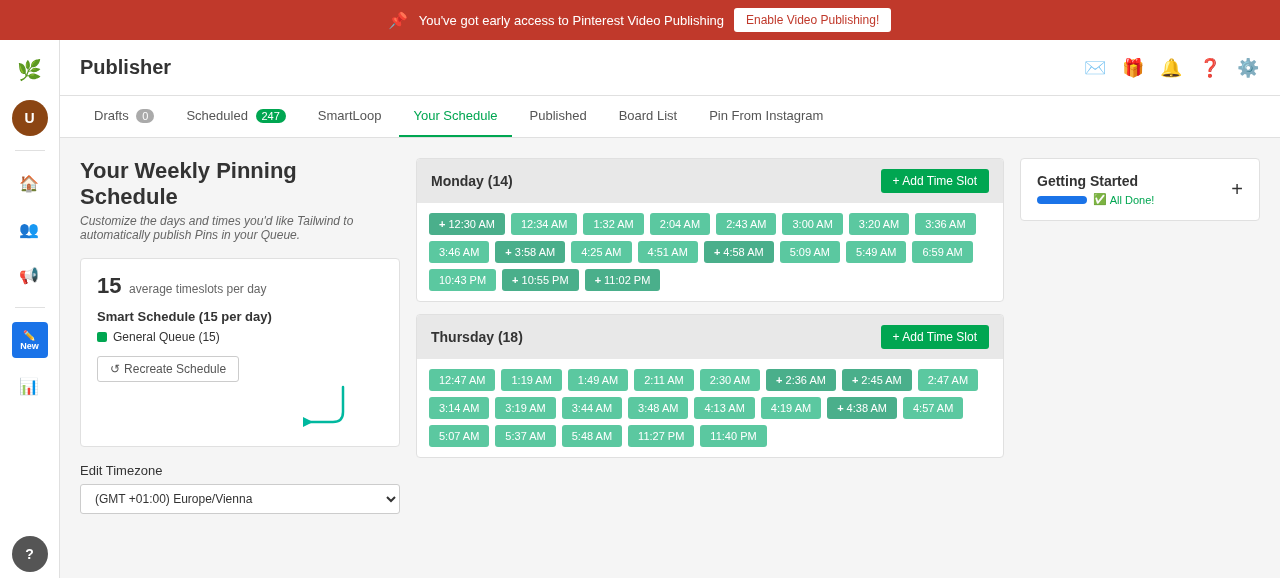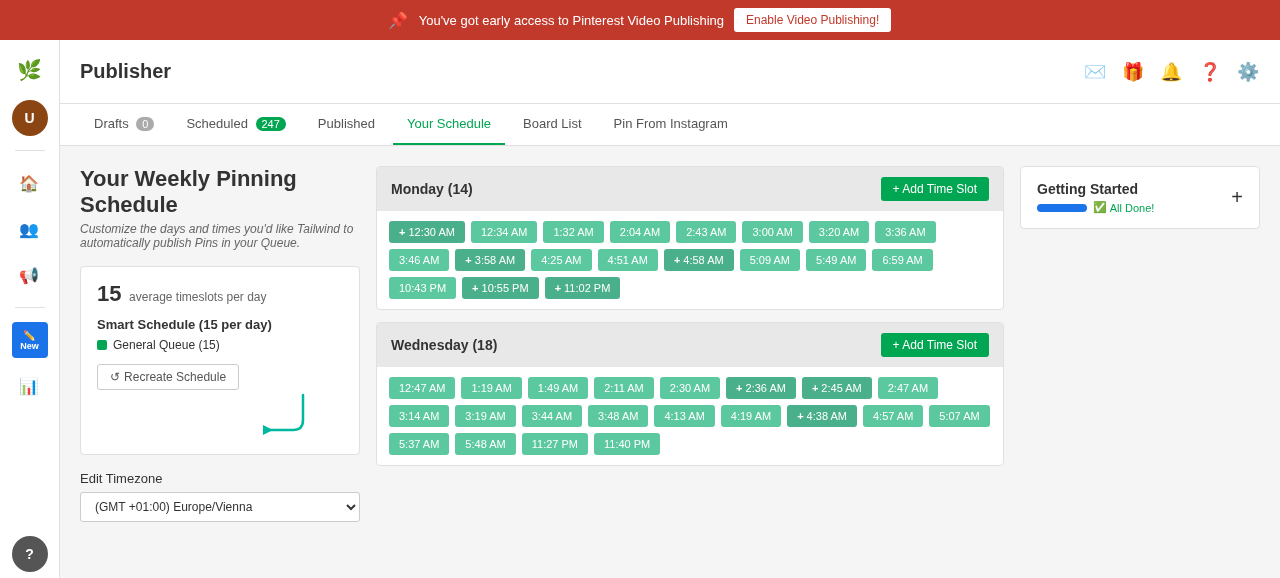--- a/index.html
+++ b/index.html
@@ -83,21 +83,21 @@
     .main-content { flex: 1; display: flex; flex-direction: column; overflow: hidden; }
 
     
     .header {
       background: white;
       border-bottom: 1px solid #e0e0e0;
       padding: 0 20px;
       display: flex;
       align-items: center;
       justify-content: space-between;
-      height: 64px;
+      height: 56px;
     }
     .header-title { font-size: 20px; font-weight: 600; color: #333; }
     .header-icons { display: flex; gap: 16px; align-items: center; color: #555; font-size: 18px; }
     .header-icon { cursor: pointer; }
 
     
     .tabs {
       background: white;
       border-bottom: 1px solid #e0e0e0;
       padding: 0 20px;
@@ -121,21 +121,21 @@
       padding: 1px 6px;
       font-size: 11px;
       margin-left: 4px;
     }
     .tab-badge.gray { background: #aaa; }
 
     
     .page-content { flex: 1; overflow-y: auto; padding: 20px; background: #f5f5f5; display: flex; gap: 16px; }
 
     
-    .left-panel { width: 280px; flex-shrink: 0; }
+    .left-panel { width: 320px; flex-shrink: 0; }
     .page-title { font-size: 22px; font-weight: 700; color: #333; margin-bottom: 4px; }
     .page-subtitle { font-size: 12px; color: #666; margin-bottom: 16px; font-style: italic; }
 
     .stats-box {
       background: white;
       border: 1px solid #e0e0e0;
       border-radius: 4px;
       padding: 14px 16px;
     }
     .stats-number { font-size: 22px; font-weight: bold; color: #333; display: inline; }
@@ -300,24 +300,27 @@
     <div class="tabs">
       <div class="tab">
         <span>Drafts</span>
         <span class="tab-badge gray">0</span>
       </div>
       <div class="tab">
         <span>Scheduled</span>
         <span class="tab-badge">247</span>
       </div>
       <div class="tab">
-        <span>Published</span>
+        <span>SmartLoop</span>
       </div>
       <div class="tab active">
         <span>Your Schedule</span>
+      </div>
+      <div class="tab">
+        <span>Published</span>
       </div>
       <div class="tab">
         <span>Board List</span>
       </div>
       <div class="tab">
         <span>Pin From Instagram</span>
       </div>
     </div>
 
     <div class="page-content">
@@ -381,21 +384,21 @@
               <div class="time-slot">5:49 AM</div>
               <div class="time-slot">6:59 AM</div>
               <div class="time-slot">10:43 PM</div>
               <div class="time-slot with-plus"><span class="slot-plus">+</span> 10:55 PM</div>
               <div class="time-slot with-plus"><span class="slot-plus">+</span> 11:02 PM</div>
             </div>
         </div>
 
         <div class="day-block">
           <div class="day-header">
-            <span class="day-title">Wednesday (18)</span>
+            <span class="day-title">Thursday (18)</span>
             <button class="add-slot-btn">+ Add Time Slot</button>
           </div>
           <div class="time-slots" id="tuesday-slots">
               <div class="time-slot">12:47 AM</div>
               <div class="time-slot">1:19 AM</div>
               <div class="time-slot">1:49 AM</div>
               <div class="time-slot">2:11 AM</div>
               <div class="time-slot">2:30 AM</div>
               <div class="time-slot with-plus"><span class="slot-plus">+</span> 2:36 AM</div>
               <div class="time-slot with-plus"><span class="slot-plus">+</span> 2:45 AM</div>

